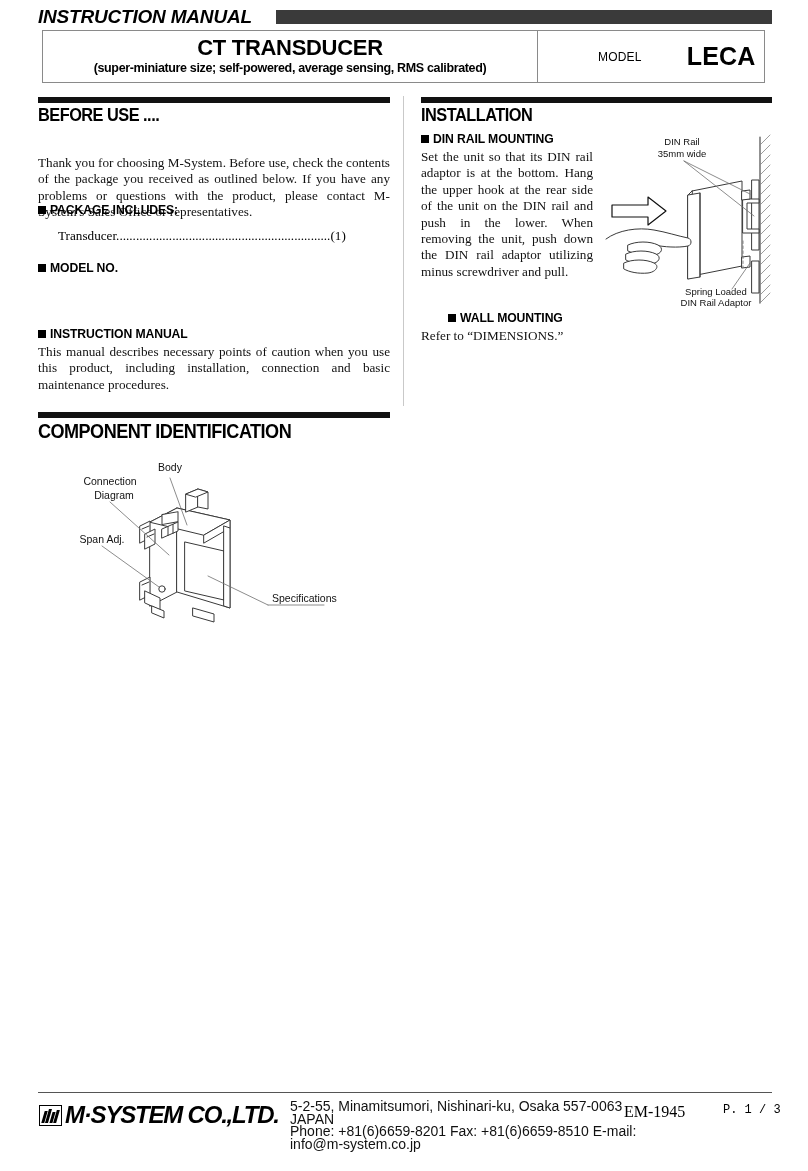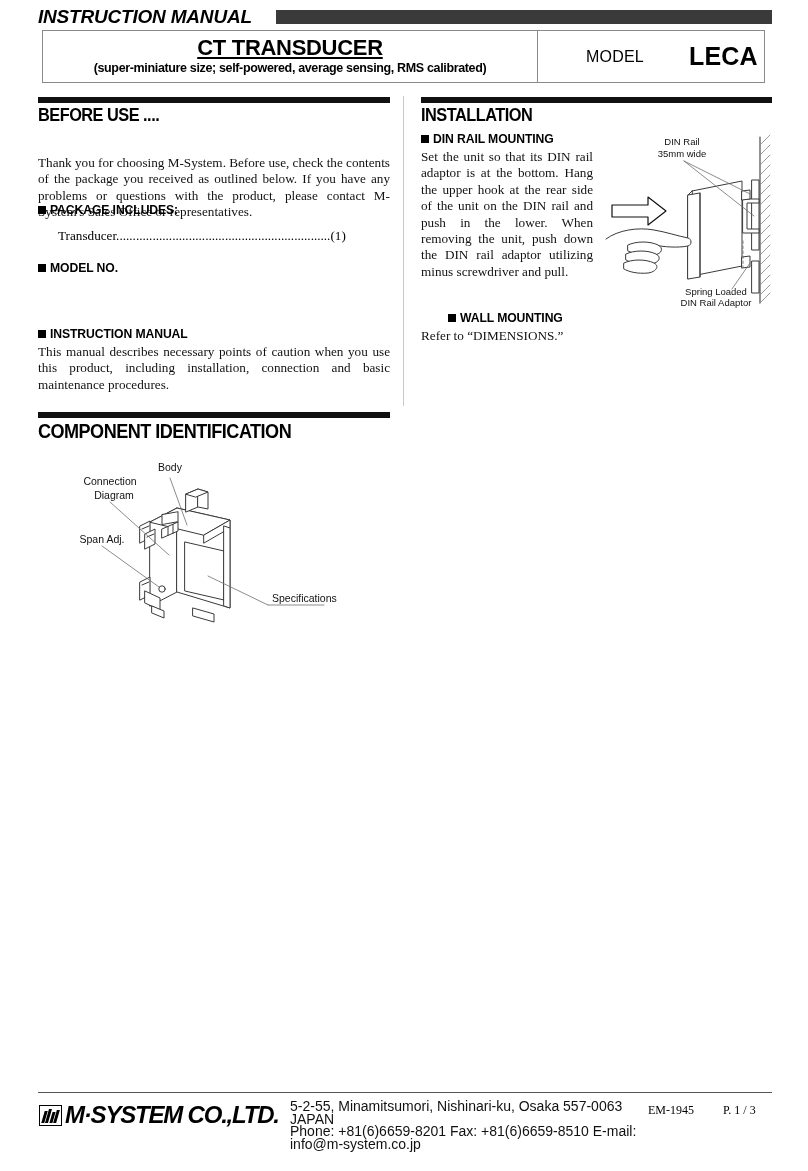--- a/index.html
+++ b/index.html
@@ -69,21 +69,20 @@
     height: 51px;
     text-align: center;
     font-family: "Liberation Sans", sans-serif;
   }
   .title-main {
     font-size: 22px;
     font-weight: bold;
     letter-spacing: -0.3px;
     margin-top: 4px;
     line-height: 26px;
-    text-decoration: underline;
   }
   .title-sub {
     font-size: 12.5px;
     font-weight: bold;
     letter-spacing: -0.35px;
     line-height: 15px;
     white-space: nowrap;
   }
   .title-divider {
     position: absolute;
@@ -97,22 +96,22 @@
     position: absolute;
     left: 495px;
     top: 0;
     right: 0;
     height: 51px;
     font-family: "Liberation Sans", sans-serif;
     display: flex;
     align-items: center;
   }
   .model-word {
-    font-size: 16px;
-    margin-left: 48px;
+    font-size: 12px;
+    margin-left: 60px;
     letter-spacing: 0.2px;
   }
   .model-value {
     font-size: 25px;
     font-weight: bold;
     margin-left: 45px;
     letter-spacing: 0.2px;
   }
 
   
@@ -240,31 +239,31 @@
     top: 1100px;
     width: 350px;
     text-align: left;
     font-family: "Liberation Sans", sans-serif;
     font-size: 14px;
     line-height: 12.5px;
     color: #111;
   }
   .foot-em {
     position: absolute;
-    left: 648px;
+    left: 624px;
     top: 1103px;
     font-family: "Liberation Serif", serif;
-    font-size: 12px;
+    font-size: 16px;
     white-space: nowrap;
   }
   .foot-pg {
     position: absolute;
     left: 723px;
     top: 1103px;
-    font-family: Liberation Serif, serif;
+    font-family: Liberation Mono, monospace;
     font-size: 12px;
     white-space: nowrap;
   }
 </style>
 </head>
 <body>
 
 <div class="page">
 
   <div class="hdr-row">

